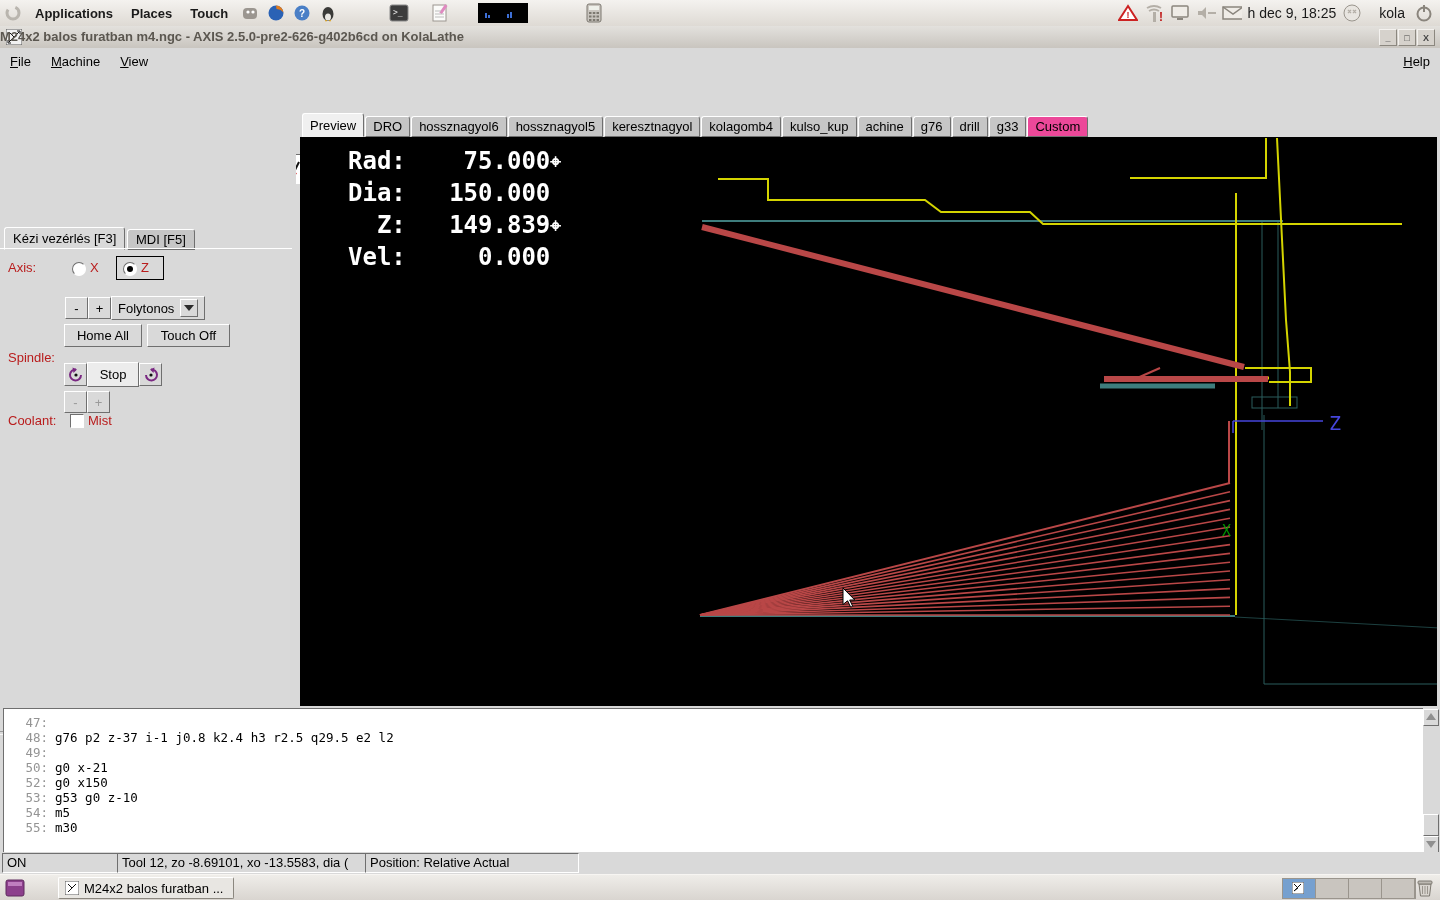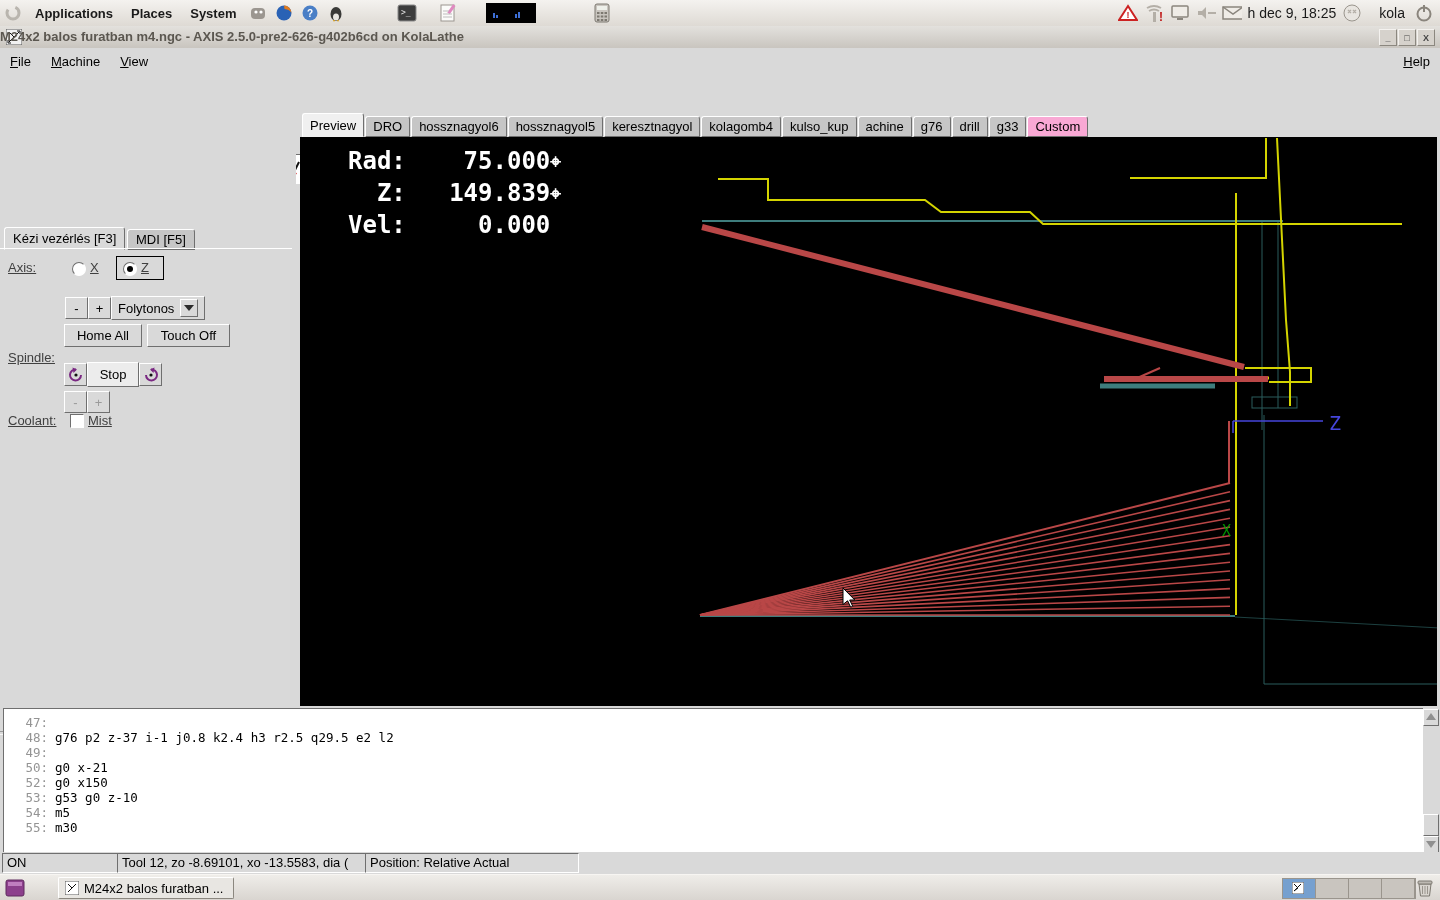--- a/index.html
+++ b/index.html
@@ -37,41 +37,41 @@
   .tool.on{background:#ffffff;border-color:#6f6f6f #ffffff #ffffff #6f6f6f;}
   .tsep{position:absolute;top:82px;width:2px;height:24px;border-left:1px solid #a0a0a0;border-right:1px solid #f2f2f2;}
   
   #left-panel{left:0;top:112px;width:296px;height:740px;background:#d9d9d9;}
   .ntab{position:absolute;top:115px;height:21px;padding:0 8px;font-size:13px;
     display:flex;align-items:center;background:#d9d9d9;
     border:1px solid;border-color:#ffffff #6f6f6f transparent #ffffff;border-radius:3px 3px 0 0;}
   .ntab.inactive{background:#c6c6c6;top:117px;height:19px;border-bottom:1px solid #6f6f6f;}
   #left-body{position:absolute;left:0;top:136px;width:292px;height:716px;
     border-top:1px solid #ffffff;}
-  .lbl{position:absolute;font-size:13px;color:#404040;text-decoration:underline;}
+  .lbl{position:absolute;font-size:13px;color:#b91c1c;}
   .radio{position:absolute;width:12px;height:12px;border-radius:50%;
     background:#ffffff;border:1px solid;border-color:#6f6f6f #fff #fff #6f6f6f;}
   .radio .dot{position:absolute;left:3px;top:3px;width:6px;height:6px;border-radius:50%;background:#000;}
   .focus-box{position:absolute;border:1px solid #000;}
   .combo-arrow{width:16px;height:16px;margin-left:6px;display:flex;align-items:center;justify-content:center;}
   .arrow-down{width:0;height:0;border-left:5px solid transparent;border-right:5px solid transparent;border-top:6px solid #2b2b2b;}
   .chk{position:absolute;width:12px;height:12px;background:#fff;border:1px solid;border-color:#6f6f6f #fff #fff #6f6f6f;}
   .groove{position:absolute;height:2px;border-top:1px solid #9a9a9a;border-bottom:1px solid #f5f5f5;}
   
   .srow-label{font-size:13px;}
   .trough{position:absolute;height:16px;background:#b9b9b9;border:1px solid;border-color:#8a8a8a #f0f0f0 #f0f0f0 #8a8a8a;}
   .shandle{position:absolute;top:0;width:30px;height:14px;background:#d9d9d9;
     border:1px solid;border-color:#fff #6f6f6f #6f6f6f #fff;}
   .shandle:before{content:"";position:absolute;left:14px;top:0;width:1px;height:14px;background:#8f8f8f;box-shadow:1px 0 0 #f2f2f2;}
   
   #preview-tabbar{left:302px;top:115px;height:22px;display:flex;align-items:flex-end;}
   .ptab{height:19px;padding:0 7px;margin-right:1px;font-size:13px;display:flex;align-items:center;
     background:#c6c6c6;border:1px solid;border-color:#ffffff #6f6f6f #6f6f6f #ffffff;border-radius:3px 3px 0 0;}
   .ptab.active{height:22px;background:#f0f0f0;border-bottom-color:#f0f0f0;}
-  .ptab.light{background:#f9a8d4;}
+  .ptab.light{background:#ec4899;}
   #preview-canvas{left:300px;top:137px;width:1137px;height:569px;background:#000;}
   #dro{position:absolute;left:48px;top:8px;color:#ffffff;
     font-family:"DejaVu Sans Mono",monospace;font-weight:bold;font-size:24px;line-height:32px;white-space:pre;}
   .homed-glyph{font-family:"DejaVu Sans",sans-serif;font-size:19px;vertical-align:1px;}
   #preview-svg{position:absolute;left:0;top:0;}
   .st-rapid{stroke:var(--rapid);fill:none;}
   .st-feed{stroke:var(--feed);fill:none;}
   .st-red{stroke:var(--backplot);fill:none;}
   .st-limit{stroke:var(--limit);fill:none;}
   
@@ -104,21 +104,21 @@
 <div id="stage">
 
   <div id="top-panel" class="abs">
     <span class="picon">
       <svg width="16" height="16">
           <circle cx="8" cy="8" r="6" fill="none" stroke="#b9b5ae" stroke-width="3" stroke-dasharray="22 8"></circle>
         </svg>
     </span>
     <span id="menu-apps" class="panel-menu">Applications</span>
     <span id="menu-places" class="panel-menu">Places</span>
-    <span id="menu-system" class="panel-menu">System</span>
+    <span id="menu-system" class="panel-menu">Touch</span>
     <span class="picon">
       <svg width="18" height="18">
           <rect x="2" y="4" width="14" height="11" rx="4" fill="#9b9690"></rect>
           <circle cx="7" cy="8" r="1.6" fill="#fff"></circle>
           <circle cx="12" cy="8" r="1.6" fill="#fff"></circle>
         </svg>
     </span>
     <span class="picon">
       <svg width="18" height="18">
           <circle cx="9" cy="9" r="7.5" fill="#2a62b5"></circle>
@@ -474,21 +474,21 @@
         </g>
 
       <path d="M933 284 H1023 M933 284 V296" stroke="var(--axis-blue)" fill="none" stroke-width="1.5"></path>
       <text x="1029" y="293" font-size="20" font-family="DejaVu Sans Mono, monospace" fill="var(--axis-blue)" id="z-axis-label">Z</text>
       <text x="922" y="399" font-size="15" font-family="DejaVu Sans Mono, monospace" fill="var(--axis-green)" opacity="0.85" id="x-axis-label">X</text>
 
       <g transform="translate(543,451)">
         <polygon points="0,0 0,16.5 4.6,12.8 7.7,19.2 9.7,18.2 6.7,12 11.8,12" fill="#fff" stroke="#000" stroke-width="1"></polygon>
       </g>
     </svg>
-    <div id="dro"><div>Rad:    75.000<span class="homed-glyph">⌖</span></div><div>  Z:   149.839<span class="homed-glyph">⌖</span></div><div>Vel:     0.000</div></div>
+    <div id="dro"><div>Rad:    75.000<span class="homed-glyph">⌖</span></div><div>Dia:   150.000</div><div>  Z:   149.839<span class="homed-glyph">⌖</span></div><div>Vel:     0.000</div></div>
   </div>
 
   <div id="gcode-panel" class="abs">
       <div class="gline" style="margin-top: 6px;"><span class="gnum">47:</span><span class="gcode-text"></span></div>
       <div class="gline"><span class="gnum">48:</span><span class="gcode-text">g76 p2 z-37 i-1 j0.8 k2.4 h3 r2.5 q29.5 e2 l2</span></div>
       <div class="gline"><span class="gnum">49:</span><span class="gcode-text"></span></div>
       <div class="gline"><span class="gnum">50:</span><span class="gcode-text">g0 x-21</span></div>
       <div class="gline"><span class="gnum">52:</span><span class="gcode-text">g0 x150</span></div>
       <div class="gline"><span class="gnum">53:</span><span class="gcode-text">g53 g0 z-10</span></div>
       <div class="gline"><span class="gnum">54:</span><span class="gcode-text">m5</span></div>

